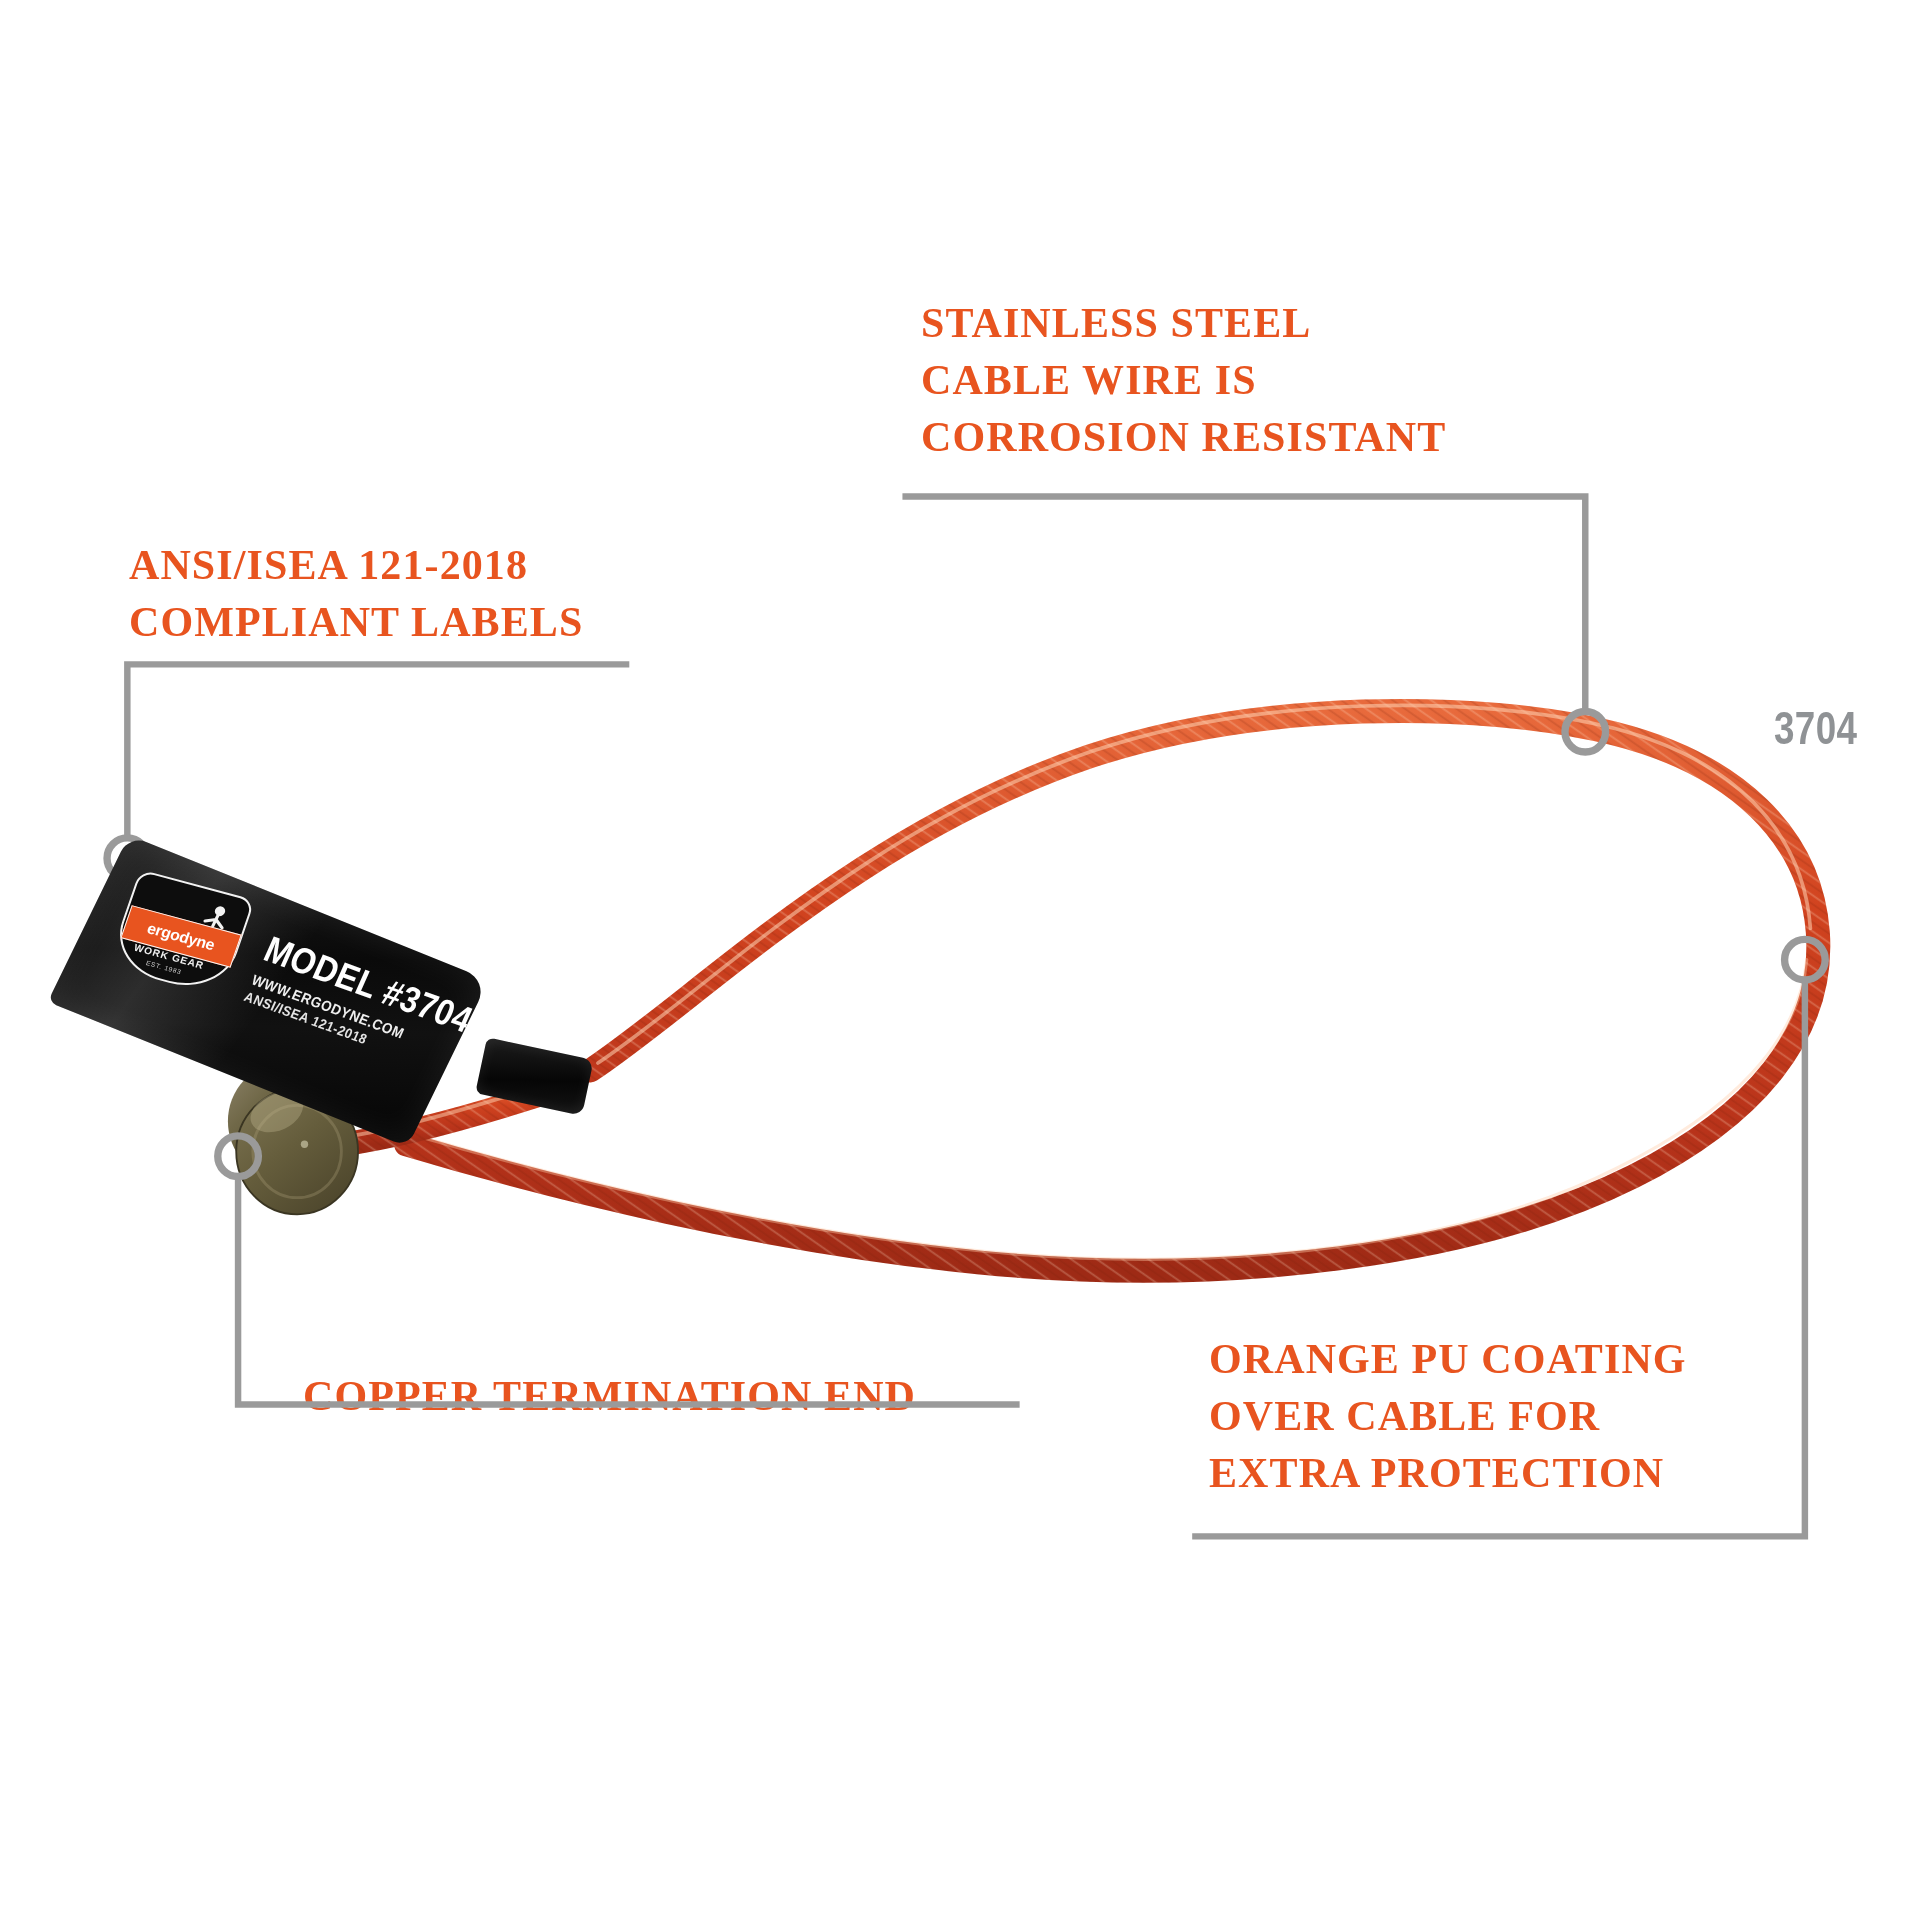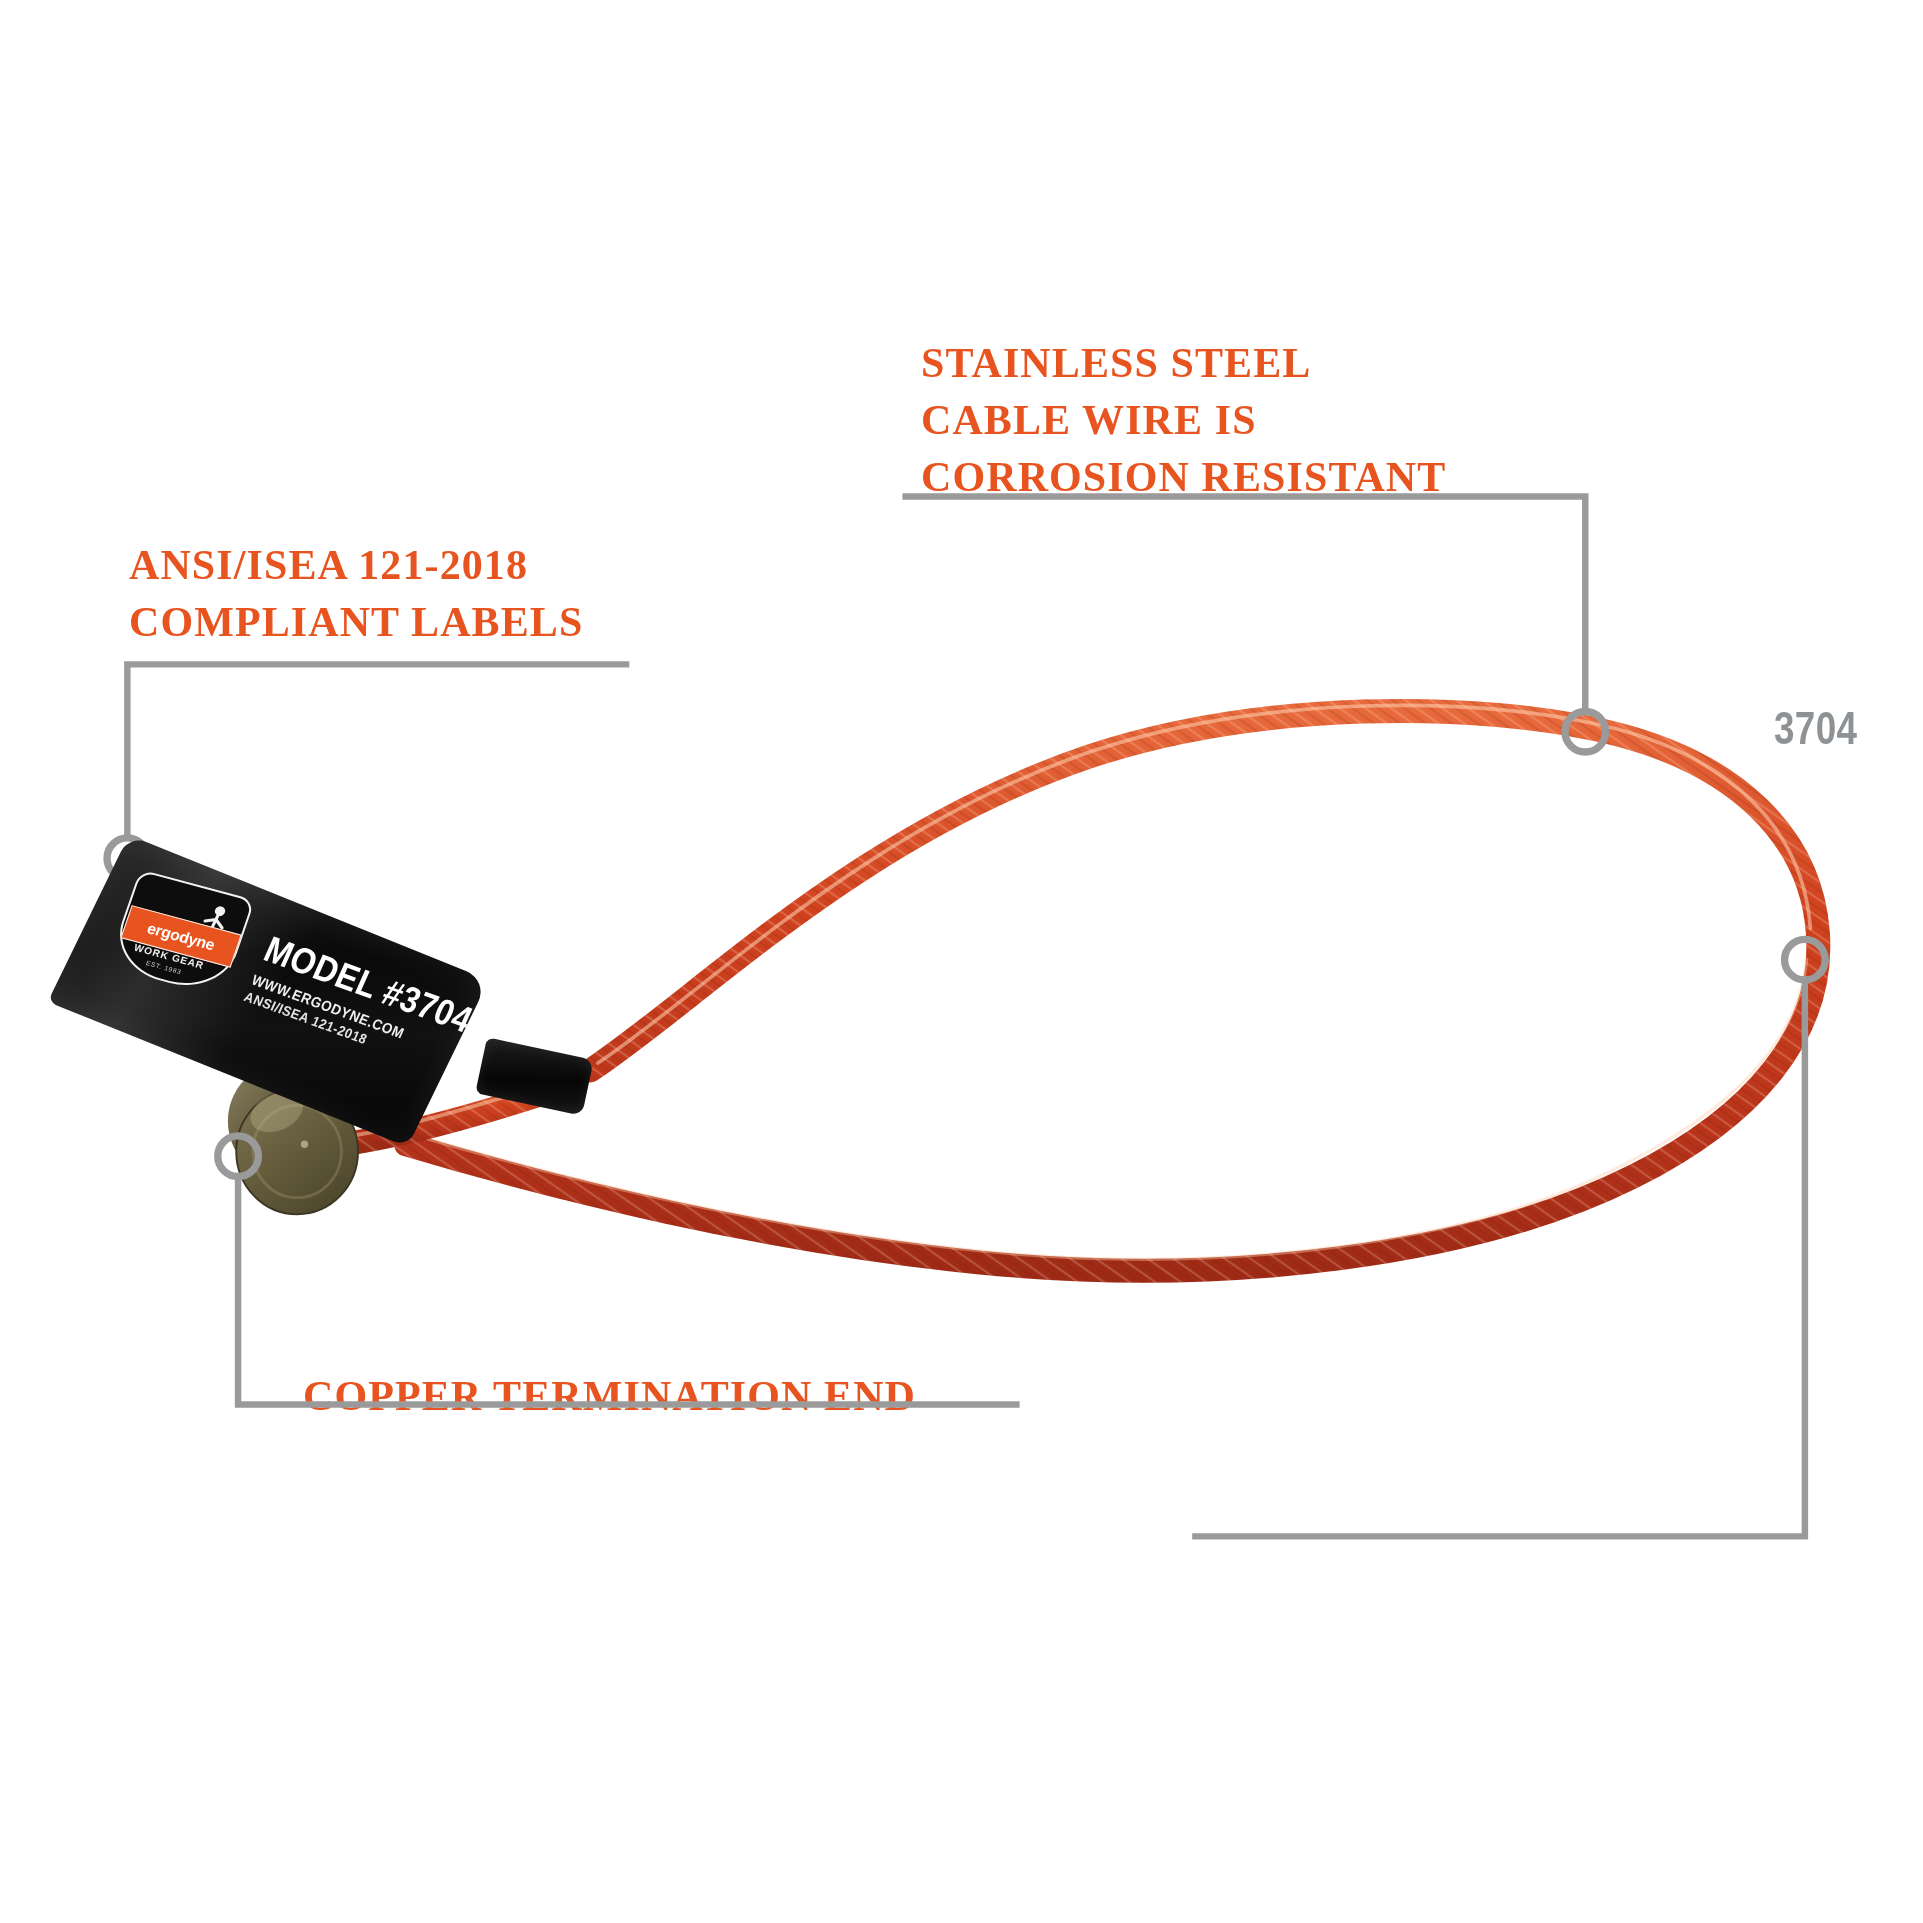--- a/index.html
+++ b/index.html
@@ -228,26 +228,29 @@
       <path d="M 258 1275 L 258 1522 L 1105 1522" fill="none" stroke="#9a9a9a" stroke-width="7" stroke-linejoin="miter"></path>
       <circle cx="258" cy="1253" r="22" fill="none" stroke="#9a9a9a" stroke-width="8"></circle>
     </g>
 
     <g>
       <path d="M 1292 1665 L 1956 1665 L 1956 1062" fill="none" stroke="#9a9a9a" stroke-width="7" stroke-linejoin="miter"></path>
       <circle cx="1956" cy="1040" r="22" fill="none" stroke="#9a9a9a" stroke-width="8"></circle>
     </g>
   </svg>
 
-  <div class="callout-text" style="left:921px; top:295px;margin-top:40px;">STAINLESS STEEL
+  <div class="callout-text" style="left:921px; top:295px;">STAINLESS STEEL
 CABLE WIRE IS
 CORROSION RESISTANT</div>
 
   <div class="callout-text" style="left:129px; top:537px;">ANSI/ISEA 121-2018
 COMPLIANT LABELS</div>
 
   <div class="callout-text" style="left:303px; top:1368px;">COPPER TERMINATION END</div>
 
+  <div class="callout-text" style="left:1209px; top:1331px;">ORANGE PU COATING
+OVER CABLE FOR
+EXTRA PROTECTION</div>
 
   <div class="model-number" style="left:1774px; top:701px;">3704</div>
 
 </div>
 
 
 </body></html>

